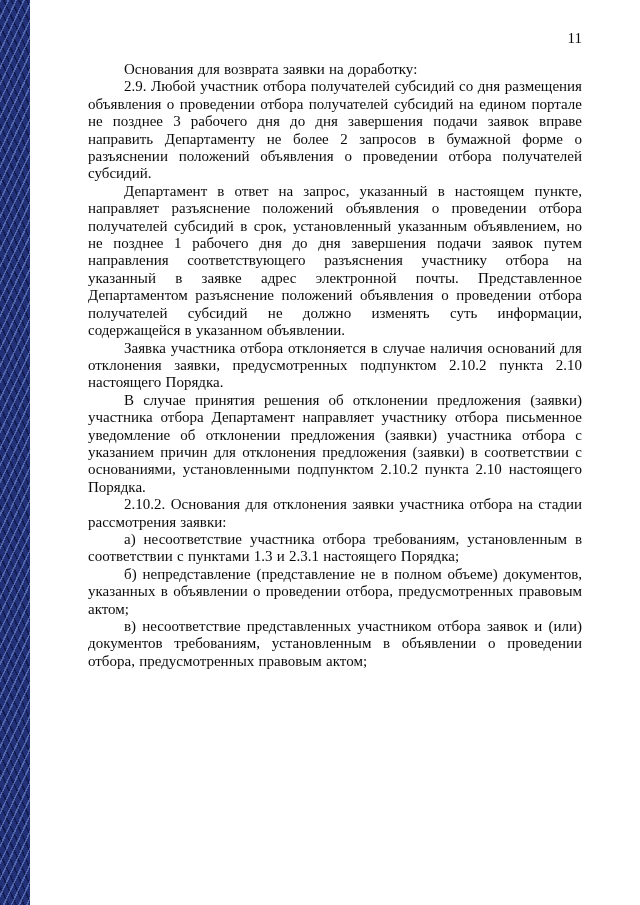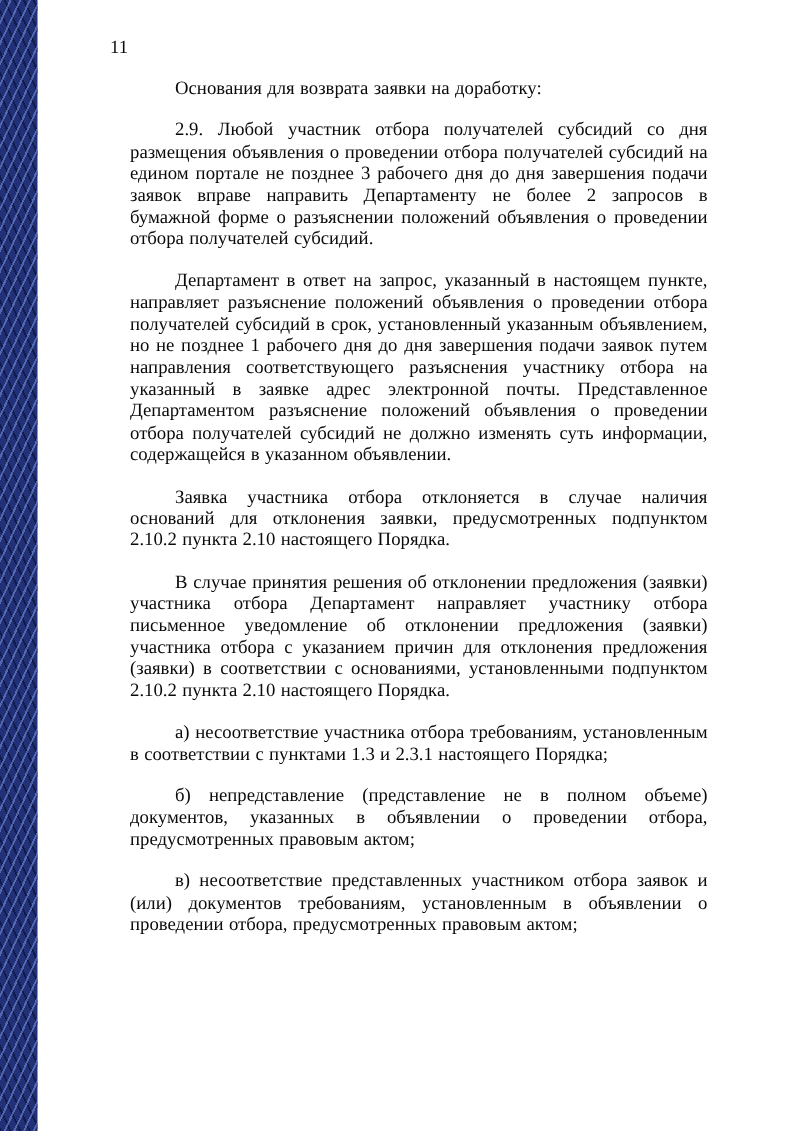--- a/index.html
+++ b/index.html
@@ -27,45 +27,46 @@
       repeating-linear-gradient(65deg, rgba(5,10,40,0.55) 0 1.5px, rgba(0,0,0,0) 1.5px 7px),
       #223177;
   }
   .content {
     position: absolute;
     left: 88px;
     right: 58px;
     top: 30px;
   }
   .page-number {
-    text-align: left;
+    text-align: right;
     font-size: 15px;
     line-height: 17px;
     margin: 0 0 14px 0;
   }
   .para {
-    margin: 16px;
+    margin: 0;
     font-size: 15px;
     line-height: 17.4px;
     text-align: justify;
     text-indent: 36px;
     word-spacing: 0.5px;
   }
 </style>
 </head>
 <body>
 
 <div class="page">
   <div class="decor-stripe"></div>
   <div class="content">
     <p class="page-number">11</p>
     <div>
         <p class="para">Основания для возврата заявки на доработку:</p>
         <p class="para">2.9. Любой участник отбора получателей субсидий со дня размещения объявления о проведении отбора получателей субсидий на едином портале не позднее 3 рабочего дня до дня завершения подачи заявок вправе направить Департаменту не более 2 запросов в бумажной форме о разъяснении положений объявления о проведении отбора получателей субсидий.</p>
         <p class="para">Департамент в ответ на запрос, указанный в настоящем пункте, направляет разъяснение положений объявления о проведении отбора получателей субсидий в срок, установленный указанным объявлением, но не позднее 1 рабочего дня до дня завершения подачи заявок путем направления соответствующего разъяснения участнику отбора на указанный в заявке адрес электронной почты. Представленное Департаментом разъяснение положений объявления о проведении отбора получателей субсидий не должно изменять суть информации, содержащейся в указанном объявлении.</p>
         <p class="para">Заявка участника отбора отклоняется в случае наличия оснований для отклонения заявки, предусмотренных подпунктом 2.10.2 пункта 2.10 настоящего Порядка.</p>
         <p class="para">В случае принятия решения об отклонении предложения (заявки) участника отбора Департамент направляет участнику отбора письменное уведомление об отклонении предложения (заявки) участника отбора с указанием причин для отклонения предложения (заявки) в соответствии с основаниями, установленными подпунктом 2.10.2 пункта 2.10 настоящего Порядка.</p>
+        <p class="para">2.10.2. Основания для отклонения заявки участника отбора на стадии рассмотрения заявки:</p>
         <p class="para">а) несоответствие участника отбора требованиям, установленным в соответствии с пунктами 1.3 и 2.3.1 настоящего Порядка;</p>
         <p class="para">б) непредставление (представление не в полном объеме) документов, указанных в объявлении о проведении отбора, предусмотренных правовым актом;</p>
         <p class="para">в) несоответствие представленных участником отбора заявок и (или) документов требованиям, установленным в объявлении о проведении отбора, предусмотренных правовым актом;</p>
       </div>
   </div>
 </div>
 
 </body></html>

